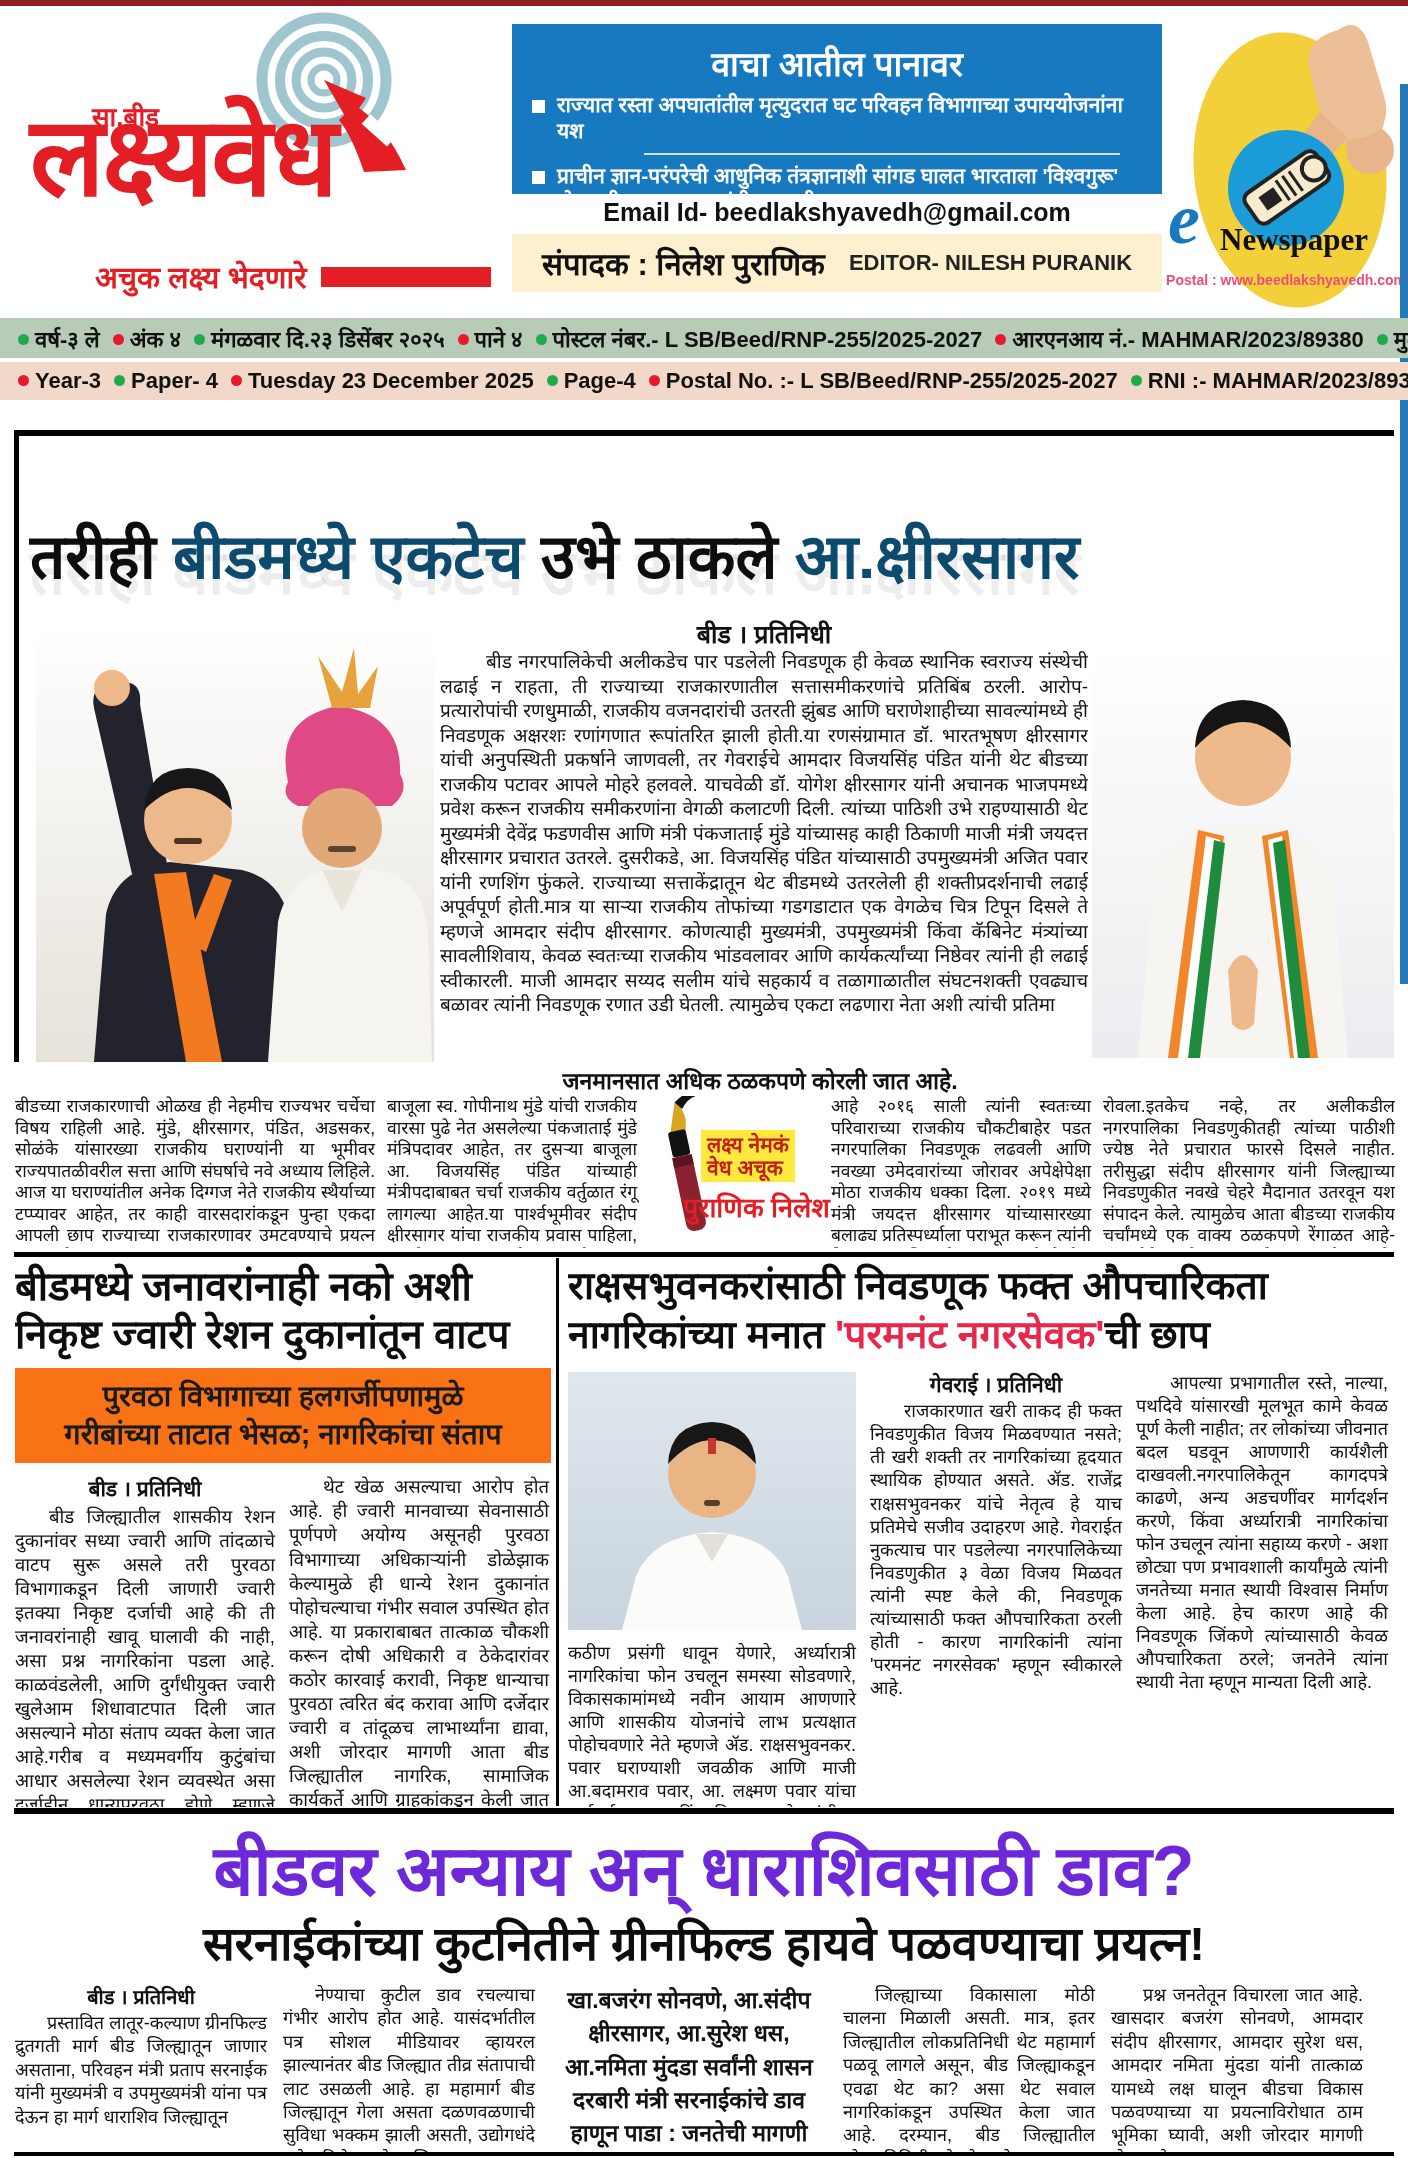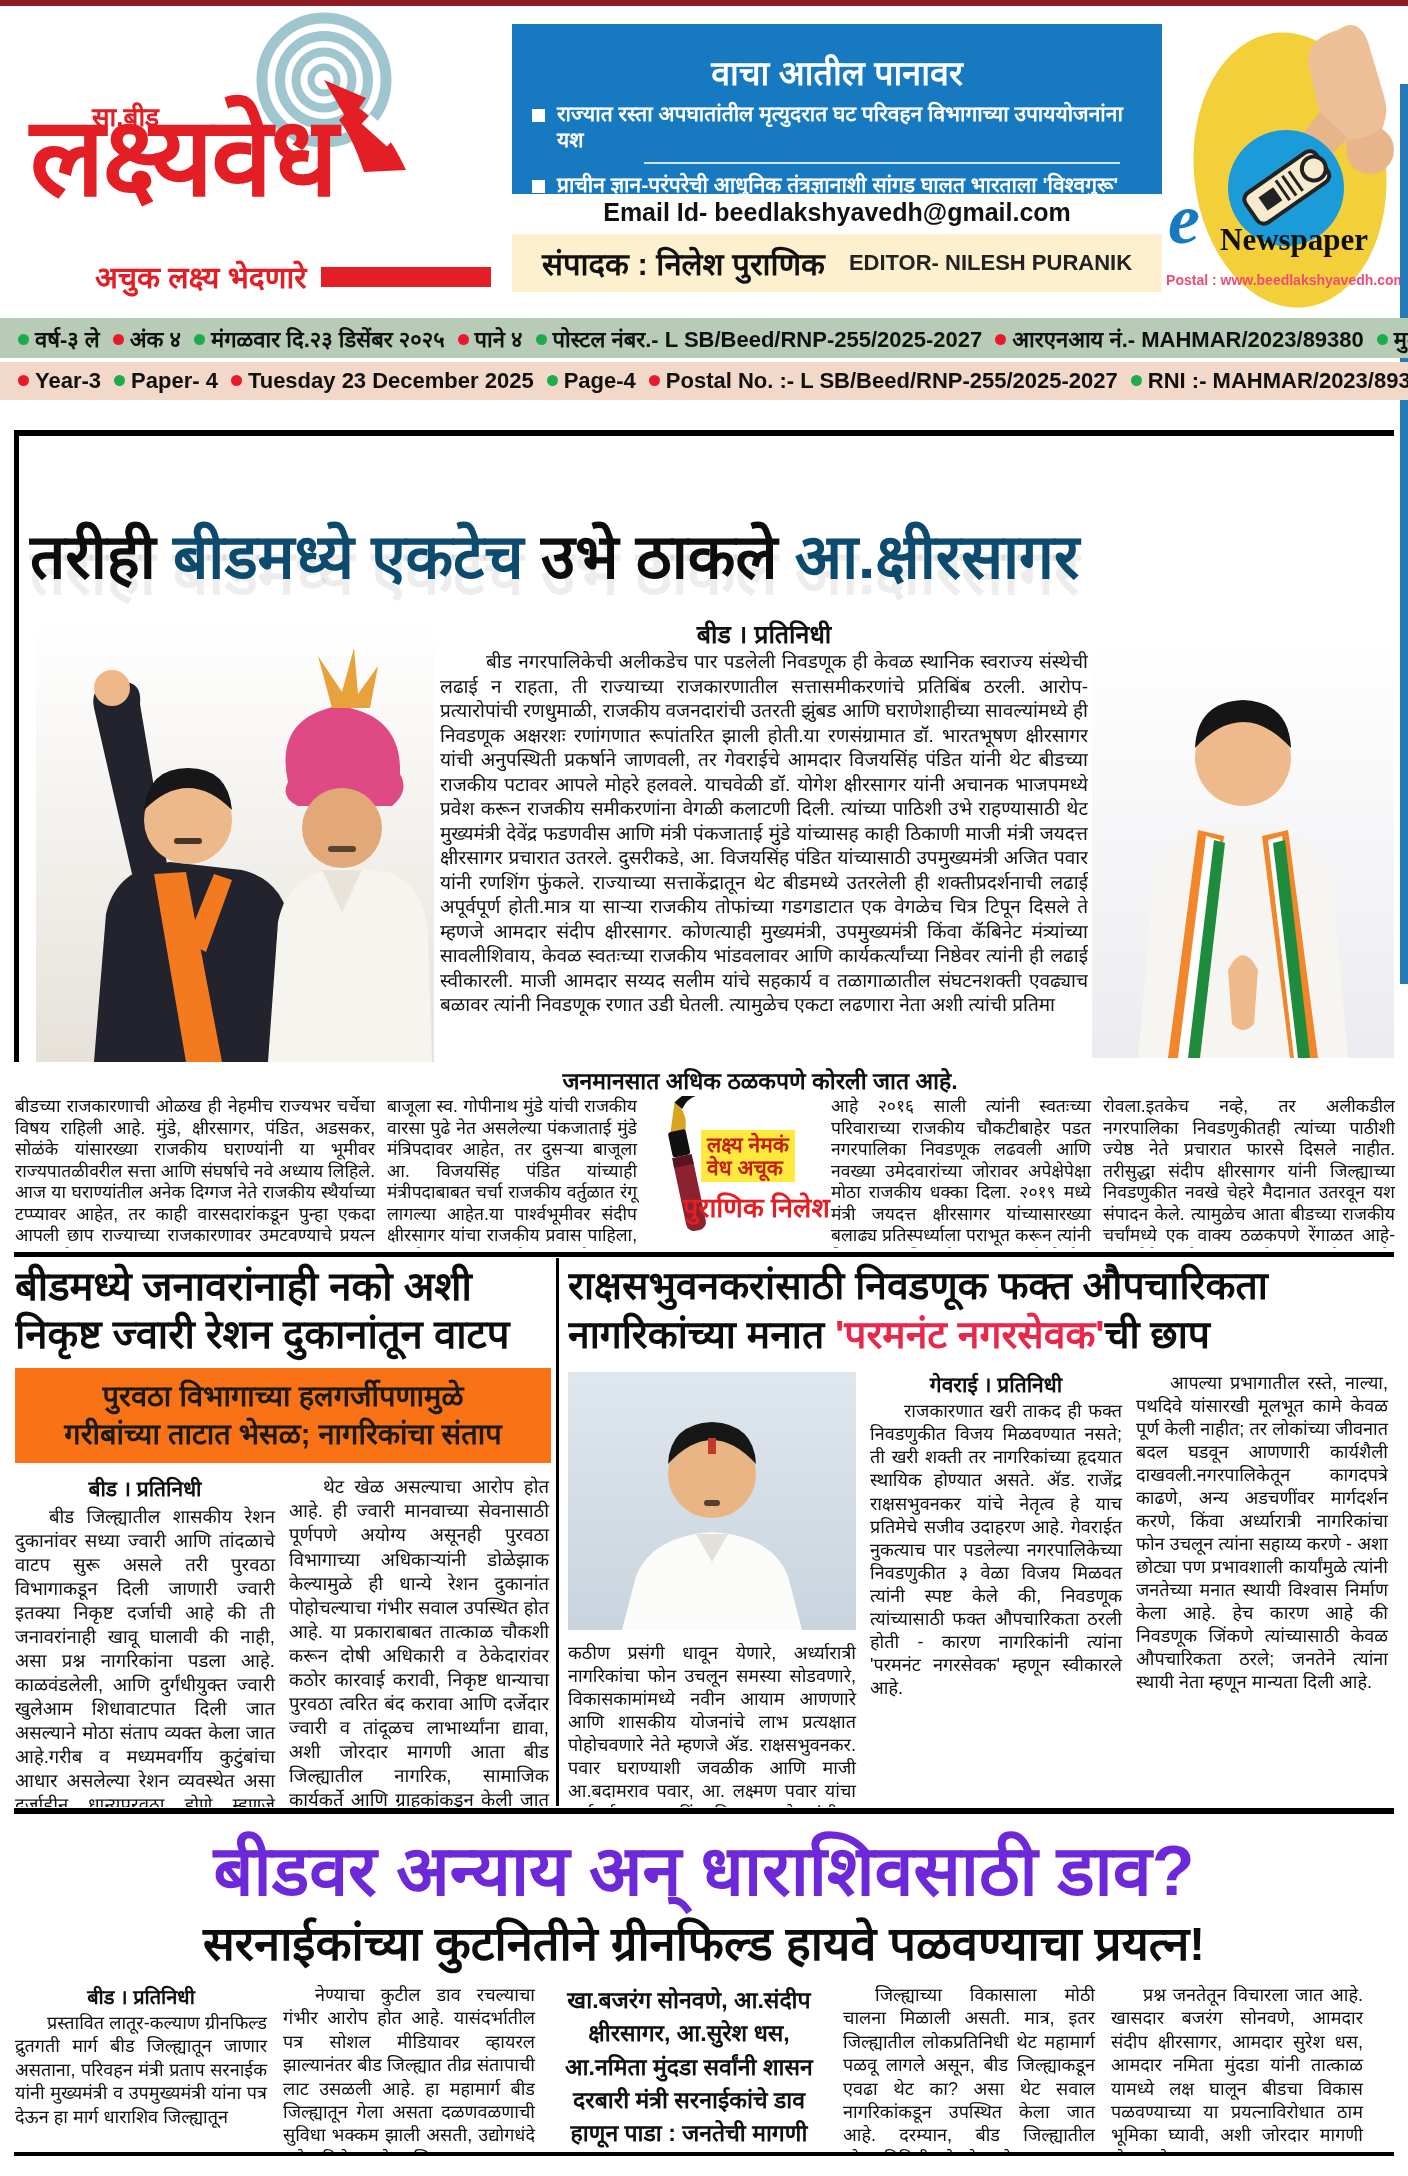--- a/index.html
+++ b/index.html
@@ -7,21 +7,21 @@
   .page{position:relative;width:1408px;height:2176px;background:#fff;overflow:hidden;
         font-family:"Liberation Sans","DejaVu Sans",sans-serif;color:#111;}
   .abs{position:absolute;}
   
   .topline{left:0;top:0;width:1408px;height:6px;background:#8e1c22;}
   .edition{left:92px;top:98px;font-size:26px;font-weight:800;color:#e31e24;}
   .masthead{left:30px;top:96px;width:500px;font-size:110px;line-height:1.1;font-weight:800;color:#e31e24;letter-spacing:-2px;}
   .tagrow{left:95px;top:256px;display:flex;align-items:center;gap:14px;}
   .tagline{font-size:30px;font-weight:800;color:#e31e24;}
   .tagbar{display:inline-block;width:170px;height:20px;background:#e31e24;}
-  .insidebox{left:512px;top:24px;width:650px;height:170px;background:#1779c0;color:#fff;padding:25px 12px 6px;}
+  .insidebox{left:512px;top:24px;width:650px;height:170px;background:#1779c0;color:#fff;padding:16px 12px 6px;}
   .ib-title{text-align:center;font-size:34px;font-weight:800;margin-bottom:6px;}
   .ib-item{display:flex;gap:12px;font-size:21px;font-weight:700;line-height:1.25;padding:0 8px;}
   .ib-sq{flex:0 0 13px;width:13px;height:13px;background:#fff;margin-top:8px;}
   .ib-div{height:2px;background:rgba(255,255,255,.8);margin:8px 30px 8px 120px;}
   .emailrow{left:512px;top:198px;width:650px;text-align:center;font-size:25px;font-weight:700;color:#111;}
   .editorbar{left:512px;top:234px;width:650px;height:58px;background:#fdf0cf;display:flex;align-items:center;justify-content:center;gap:24px;}
   .ed-mr{font-size:31px;font-weight:800;color:#111;}
   .ed-en{font-size:22px;font-weight:700;color:#222;}
   .enews{left:1162px;top:0;width:246px;height:314px;}
   .enews .e{position:absolute;left:6px;top:178px;font-size:72px;font-weight:800;font-style:italic;color:#1779c0;font-family:"Liberation Serif",serif;}

